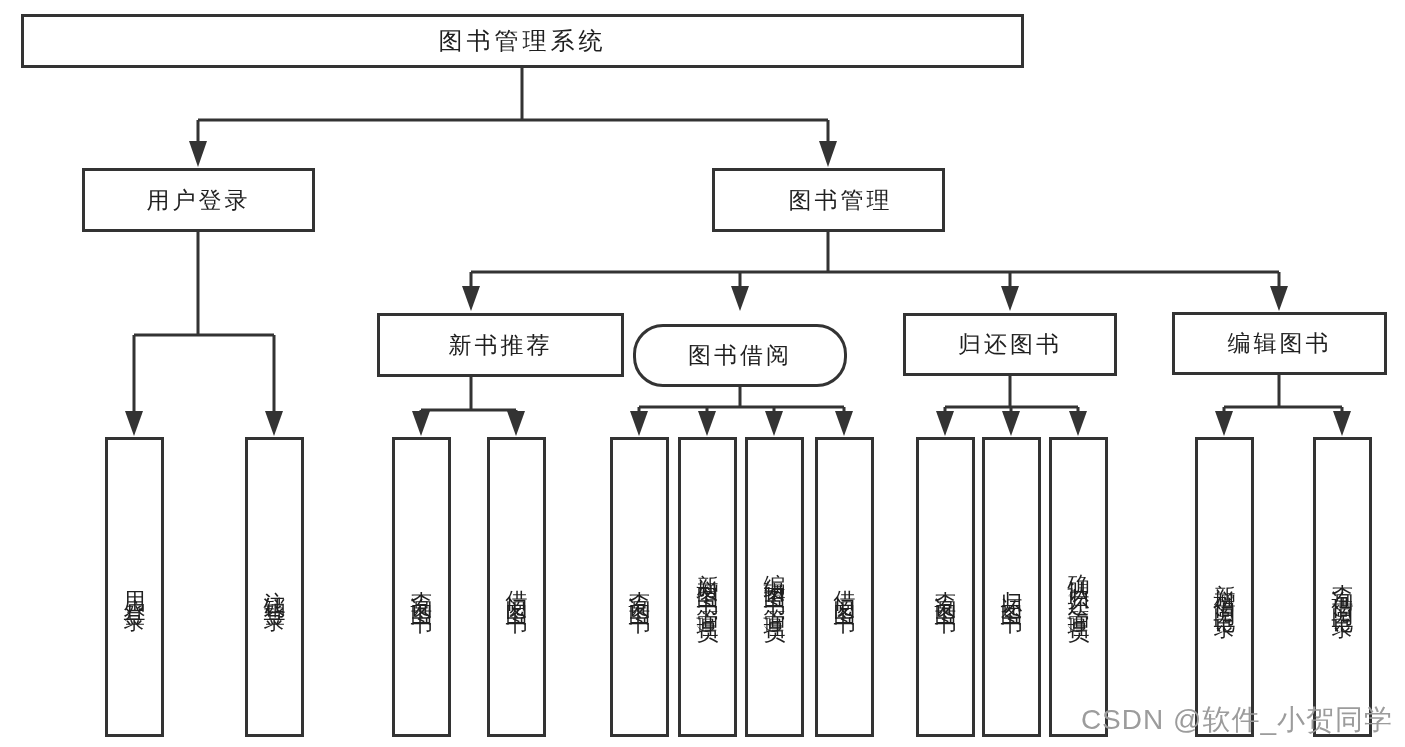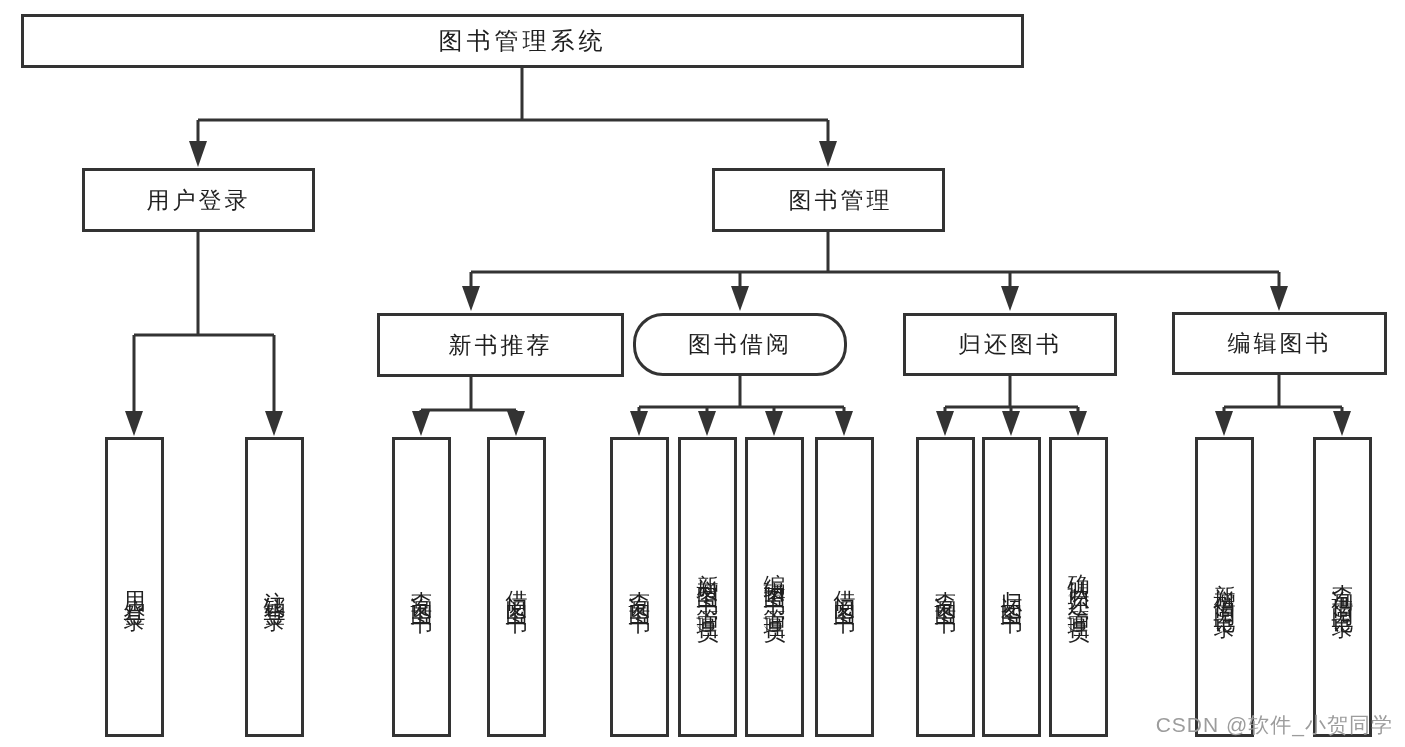--- a/index.html
+++ b/index.html
@@ -16,21 +16,21 @@
   }
   .root-node  { font-size:24px; letter-spacing:4px; }
   .h-node     { font-size:23px; letter-spacing:3px; }
   .leaf-node  {
     writing-mode:vertical-rl; text-orientation:mixed;
     font-size:22px; letter-spacing:7px;
     top:437px; height:300px; width:59px;
   }
   .watermark {
     position:absolute; right:12px; bottom:8px; z-index:3;
-    font-size:21px; color:#9c9c9c; letter-spacing:1px; white-space:nowrap;
+    font-size:28px; color:#9c9c9c; letter-spacing:1px; white-space:nowrap;
   }
 </style>
 </head>
 <body>
 
 <div class="canvas">
 
   <svg class="connectors" viewBox="0 0 1405 747" xmlns="http://www.w3.org/2000/svg">
     <g stroke="#333333" stroke-width="3" fill="none">
       <path d="M522 68 V120 M198 120 H828 M198 120 V148 M828 120 V148"></path>
@@ -101,21 +101,21 @@
   <div class="node h-node" style="left:82px; top:168px; width:233px; height:64px;">
     <span>用户登录</span>
   </div>
   <div class="node h-node" style="left:712px; top:168px; width:233px; height:64px;padding-left:24px;">
     <span>图书管理</span>
   </div>
 
   <div class="node h-node" style="left:358px; top:313px; width:247px; height:64px;margin-left:19px;">
     <span>新书推荐</span>
   </div>
-  <div class="node h-node" style="left:633px; top:313px; width:214px; height:63px;border-radius:30px;">
+  <div class="node h-node" style="left:633px; top:324px; width:214px; height:63px;border-radius:30px;">
     <span>图书借阅</span>
   </div>
   <div class="node h-node" style="left:903px; top:313px; width:214px; height:63px;">
     <span>归还图书</span>
   </div>
   <div class="node h-node" style="left:1172px; top:312px; width:215px; height:63px;">
     <span>编辑图书</span>
   </div>
 
   <div class="node leaf-node" style="left:105px;">

